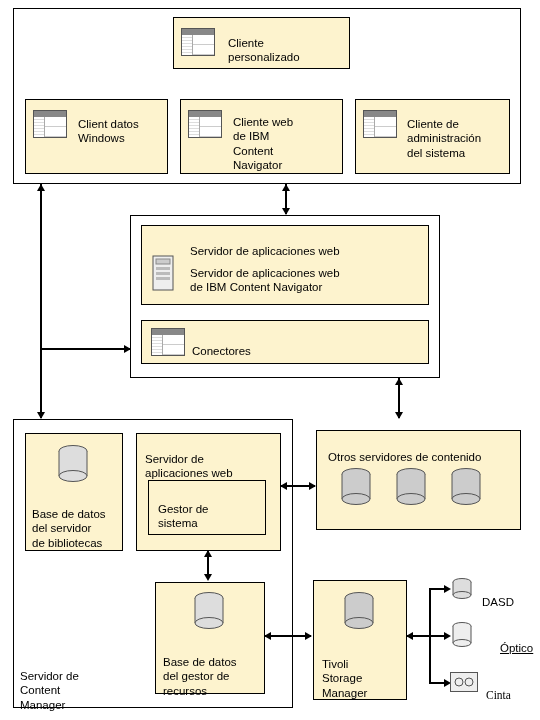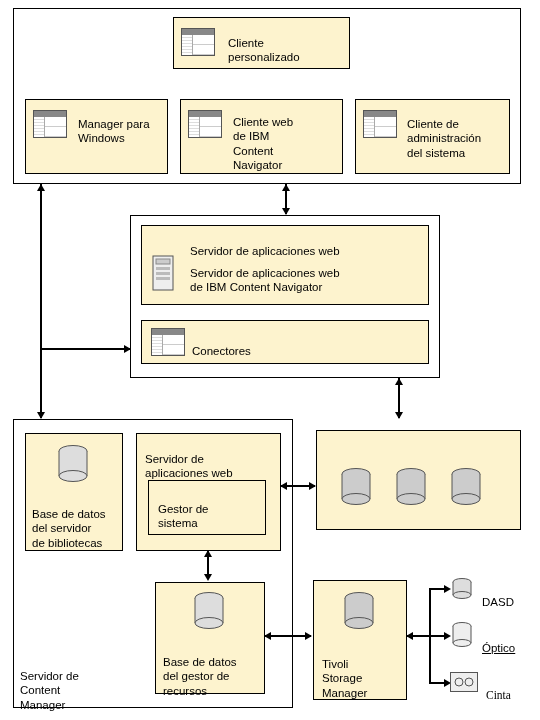--- a/index.html
+++ b/index.html
@@ -108,21 +108,21 @@
   <div class="win-icon" style="left:33px; top:110px;">
     <div class="titlebar"></div>
       <div class="body">
         <div class="side"></div>
         <div class="main">
           <div></div>
           <div></div>
         </div>
       </div>
   </div>
-  <div class="label" style="left:78px; top:105px; width:80px; white-space:pre-line;">Manager para
+  <div class="label" style="left:78px; top:105px; width:80px; white-space:pre-line;">Client datos
 Windows</div>
 
   <div class="box fill" style="left:180px; top:99px; width:163px; height:75px;"></div>
   <div class="win-icon" style="left:188px; top:110px;">
     <div class="titlebar"></div>
       <div class="body">
         <div class="side"></div>
         <div class="main">
           <div></div>
           <div></div>
@@ -235,20 +235,21 @@
   </div>
   <div class="label" style="left:163px; top:643px; width:100px; white-space:pre-line;">Base de datos
 del gestor de
 recursos</div>
 
   <div class="hline" style="left:281px; top:485px; width:34px;"></div>
   <div class="arrow left" style="left:280px; top:481.5px;"></div>
   <div class="arrow right" style="left:309px; top:481.5px;"></div>
 
   <div class="box fill" style="left:316px; top:430px; width:205px; height:100px;"></div>
+  <div class="label" style="left:328px; top:438px;">Otros servidores de contenido</div>
   <div class="cyl" style="left:340px; top:468px;">
     <svg viewBox="0 0 32 38">
         <ellipse cx="16" cy="6" rx="14" ry="5.5" fill="#ccc" stroke="#555"></ellipse>
         <rect x="2" y="6" width="28" height="25" fill="#ccc"></rect>
         <line x1="2" y1="6" x2="2" y2="31" stroke="#555"></line>
         <line x1="30" y1="6" x2="30" y2="31" stroke="#555"></line>
         <ellipse cx="16" cy="31" rx="14" ry="5.5" fill="#ccc" stroke="#555"></ellipse>
       </svg>
   </div>
   <div class="cyl" style="left:395px; top:468px;">
@@ -312,21 +313,21 @@
 
   <div style="position:absolute; left:452px; top:622px; width:20px; height:26px;">
     <svg viewBox="0 0 20 26">
         <ellipse cx="10" cy="4" rx="9" ry="3.5" fill="#eee" stroke="#555"></ellipse>
         <rect x="1" y="4" width="18" height="17" fill="#eee"></rect>
         <line x1="1" y1="4" x2="1" y2="21" stroke="#555"></line>
         <line x1="19" y1="4" x2="19" y2="21" stroke="#555"></line>
         <ellipse cx="10" cy="21" rx="9" ry="3.5" fill="#eee" stroke="#555"></ellipse>
       </svg>
   </div>
-  <div class="label" style="left:482px; top:629px;text-decoration:underline;">Óptico</div>
+  <div class="label" style="left:500px; top:629px;text-decoration:underline;">Óptico</div>
 
   <div style="position:absolute; left:450px; top:672px; width:26px; height:18px; border:1px solid #555; background:#eee;">
     <svg viewBox="0 0 26 18" style="width:100%;height:100%">
         <circle cx="8" cy="9" r="4" fill="none" stroke="#555"></circle>
         <circle cx="18" cy="9" r="4" fill="none" stroke="#555"></circle>
       </svg>
   </div>
   <div class="label" style="left:486px; top:676px;font-family:Liberation Serif, serif;">Cinta</div>
 
 </div>

